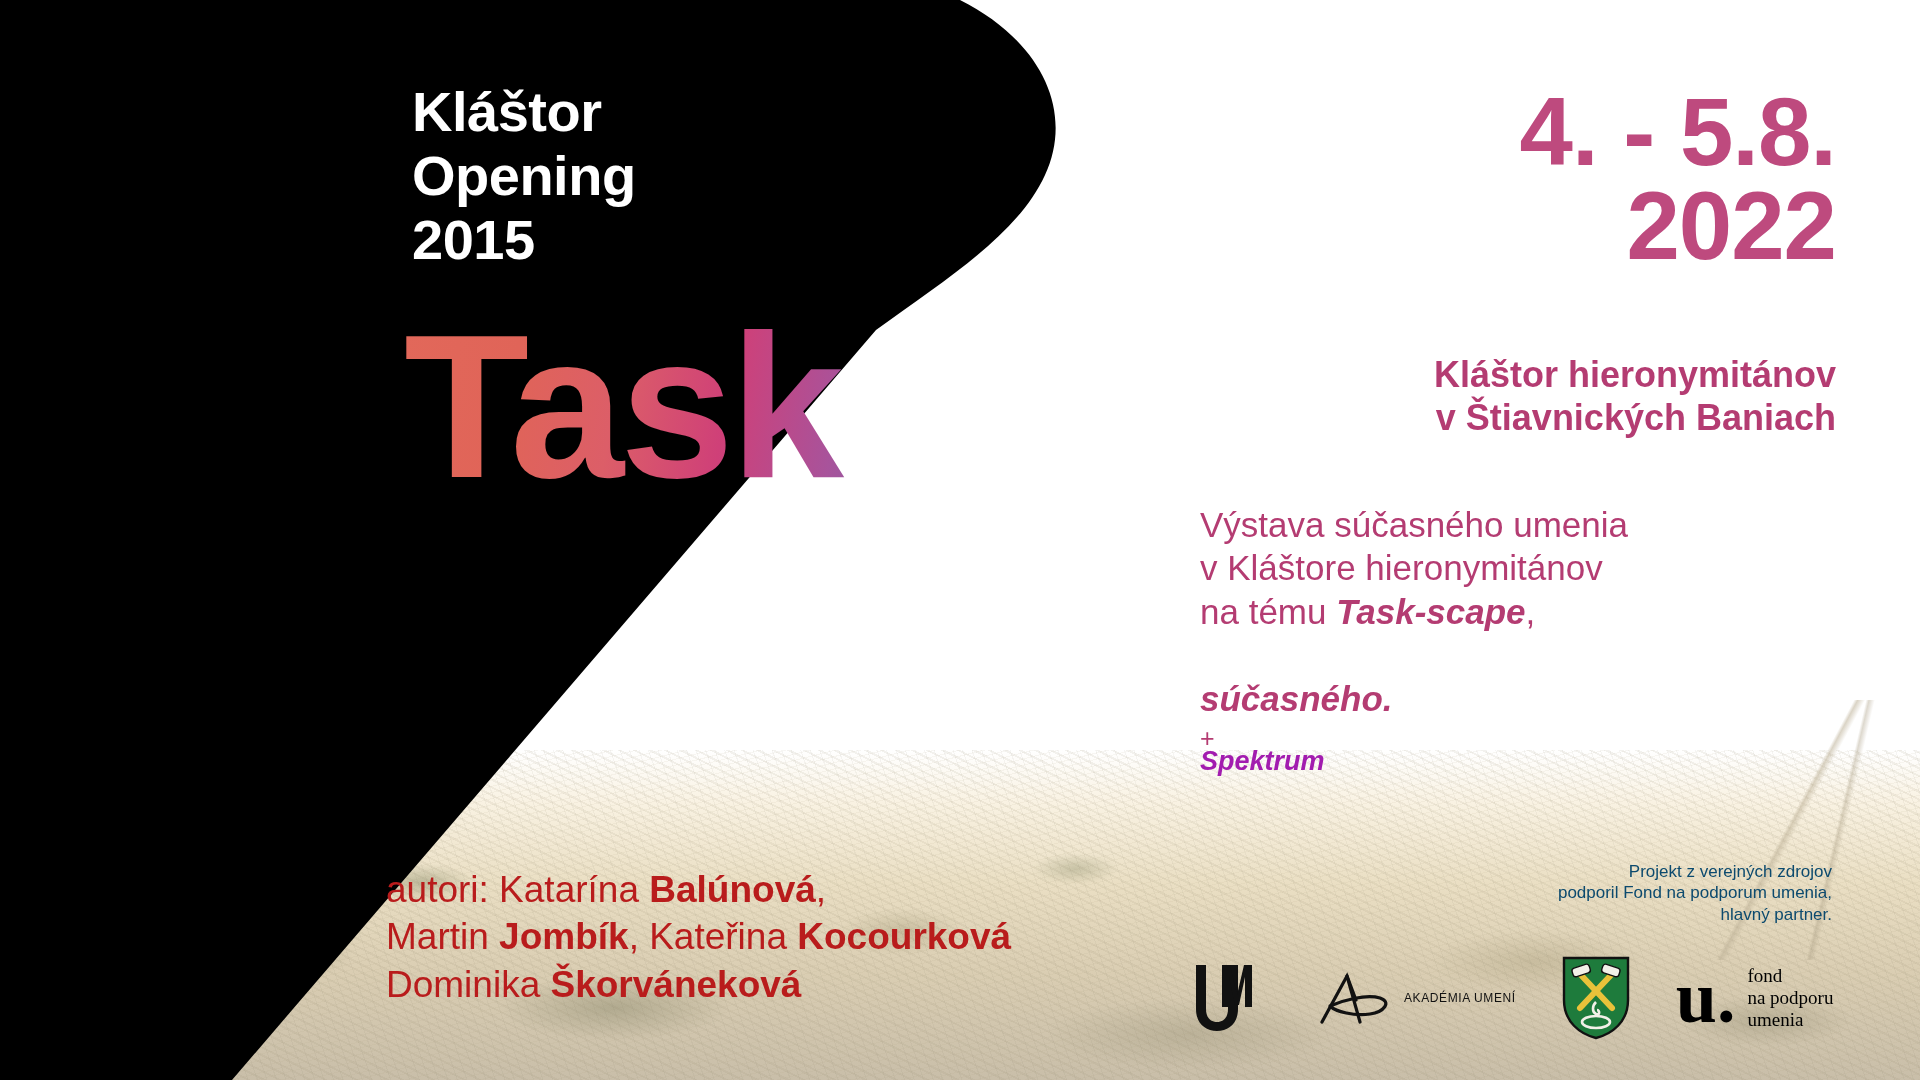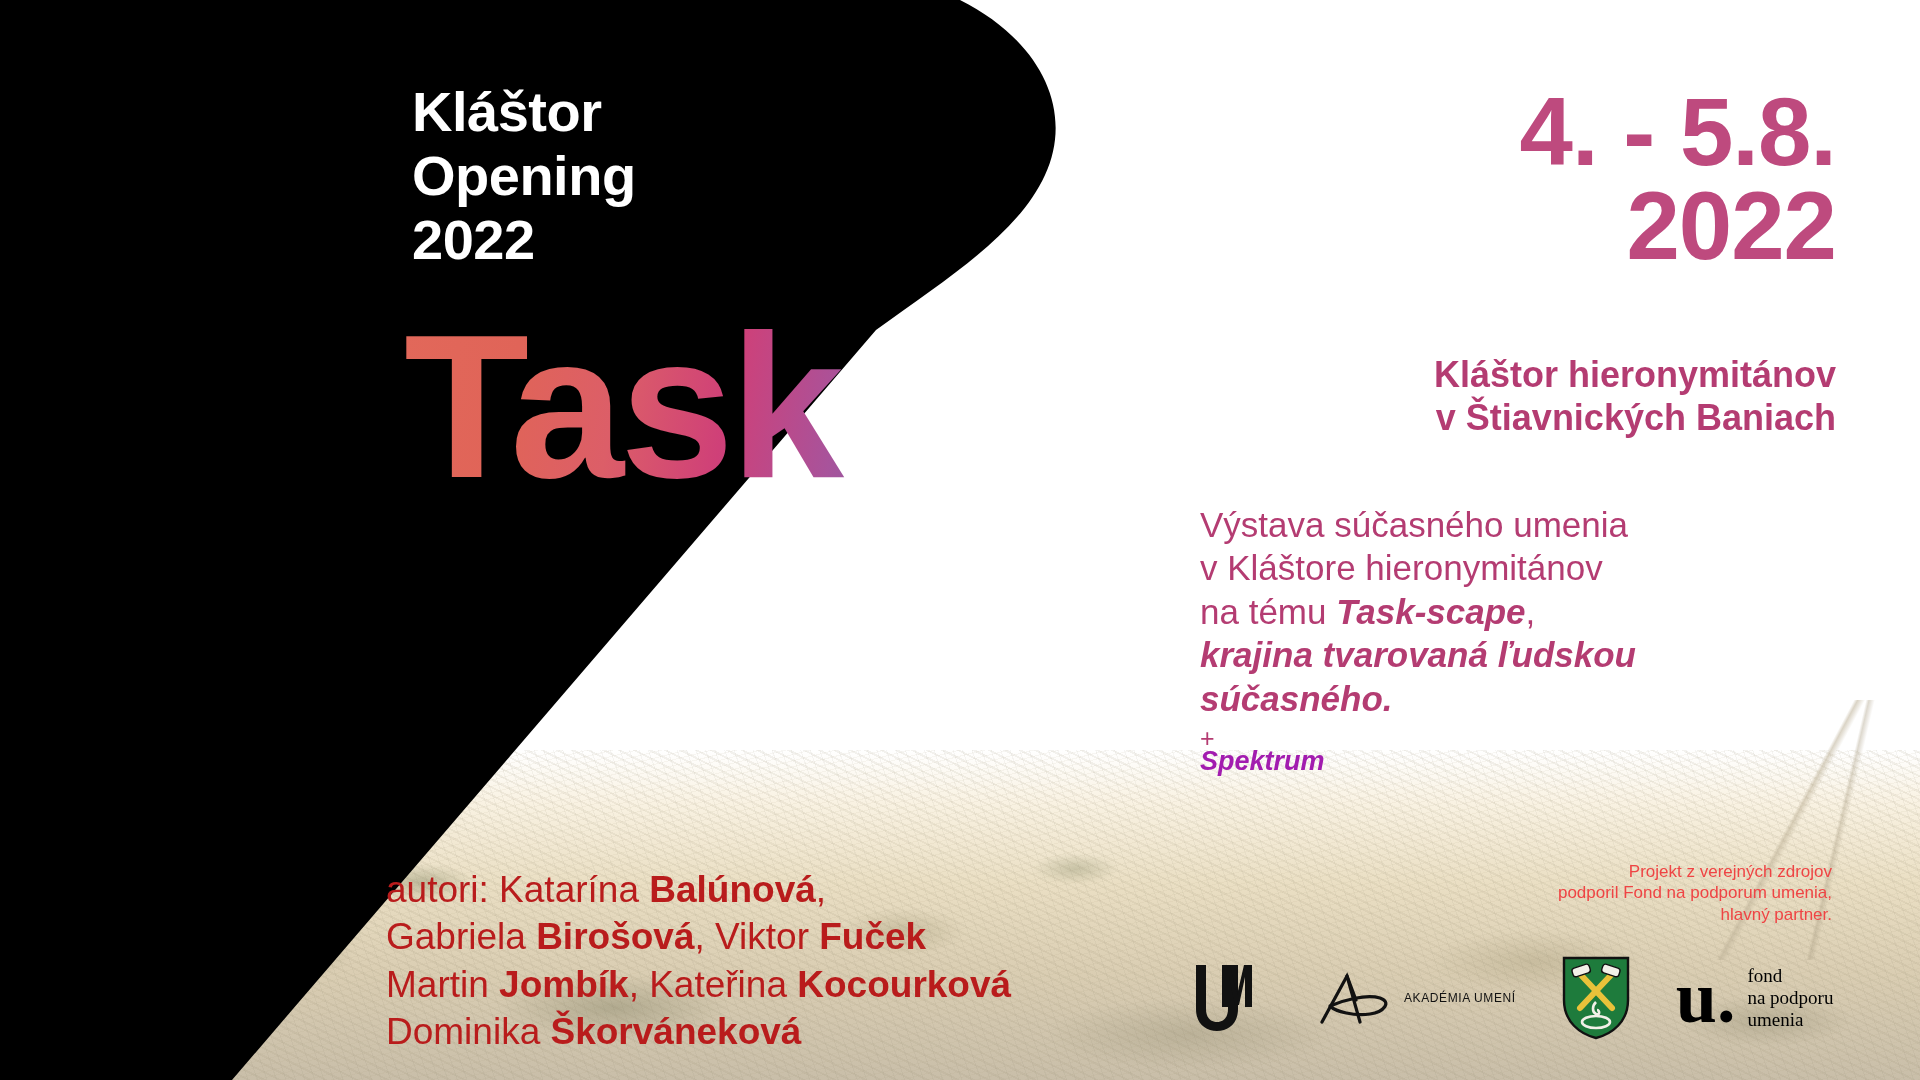--- a/index.html
+++ b/index.html
@@ -204,21 +204,21 @@
     white-space: pre-line;
   }
 
   
   .funding-note {
     position: absolute;
     right: 28px;
     top: 838px;
     width: 420px;
     text-align: right;
-    color: #ef4444;
+    color: #0c4a6e;
     font-size: 17px;
     line-height: 1.26;
     white-space: pre-line;
   }
 
   
   .logos {
     position: absolute;
     left: 30px;
     right: 20px;
@@ -271,46 +271,45 @@
   <div class="black-shape">
     <svg viewBox="0 0 1120 1080" preserveAspectRatio="none" aria-hidden="true">
       <path d="M0,0 L960,0 C1040,40 1075,110 1045,175
                C1018,234 948,278 876,330
                L232,1080 L0,1080 Z" fill="#000000"></path>
     </svg>
   </div>
 
   <div class="event-title">Kláštor
 Opening
-2022</div>
+2015</div>
 
   <div class="wordmark">
     <span class="line line-1">Task</span>
   </div>
 
   <div class="authors">
       <span class="row"><span>autori: Katarína </span><b>Balúnová</b><span>,</span></span>
-      <span class="row"><span>Gabriela </span><b>Birošová</b><span>, Viktor </span><b>Fuček</b></span>
       <span class="row"><span>Martin </span><b>Jombík</b><span>, Kateřina </span><b>Kocourková</b></span>
       <span class="row"><span>Dominika </span><b>Škorváneková</b></span>
     </div>
 
   <div class="right-col">
 
     <div class="date">4. - 5.8.
 2022</div>
 
     <div class="venue">Kláštor hieronymitánov
 v Štiavnických Baniach</div>
 
     <div class="description">
       <span>Výstava súčasného umenia</span><br>
       <span>v Kláštore hieronymitánov</span><br>
       <span>na tému </span><i>Task-scape</i><span>,</span><br>
-      <i>krajina tvarovaná ľudskou</i><br>
+      <br>
       <i>súčasného.</i>
     </div>
 
     <div class="plus">+</div>
 
     <div class="spektrum">Spektrum</div>
 
 
     <div class="funding-note">Projekt z  verejných zdrojov
 podporil Fond na podporum umenia,

